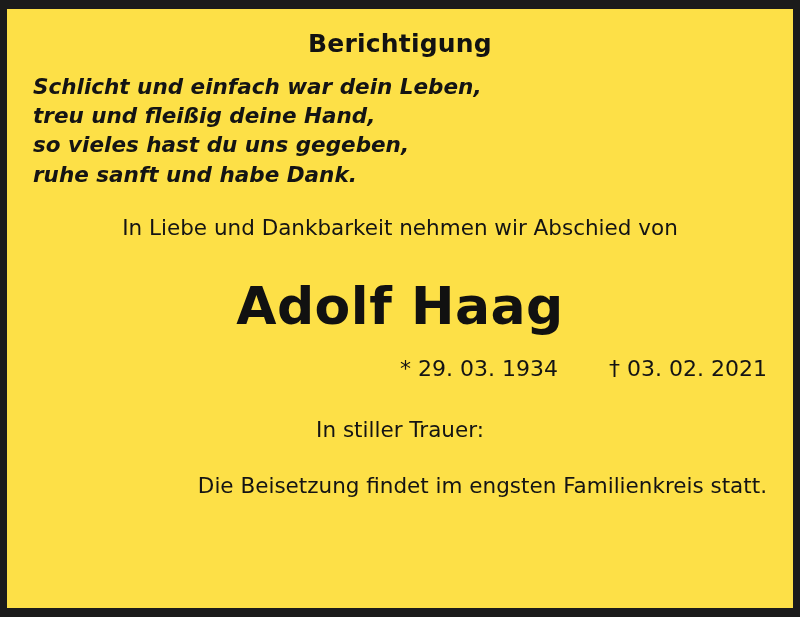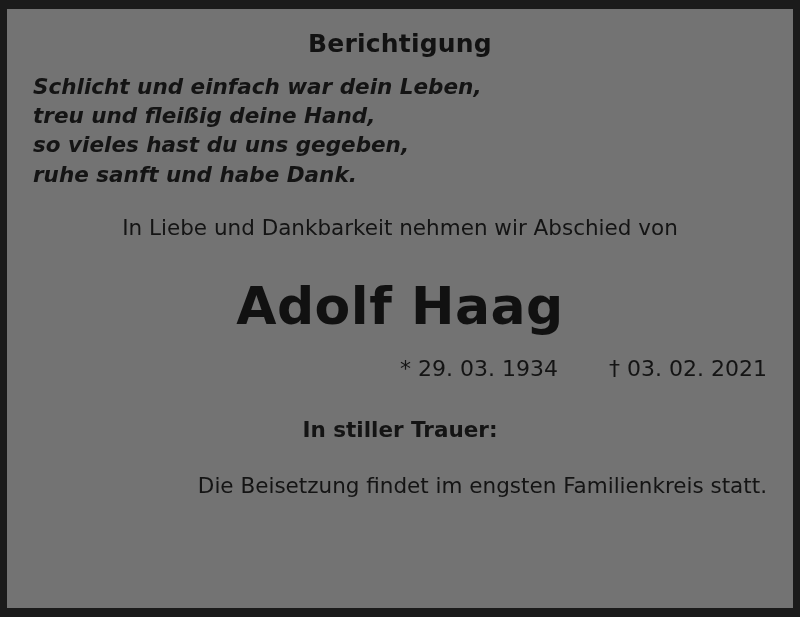--- a/index.html
+++ b/index.html
@@ -16,21 +16,21 @@
   }
   .obituary {
     position: relative;
     box-sizing: border-box;
     width: 800px;
     height: 617px;
     border-top: 9px solid #1b1b1b;
     border-bottom: 9px solid #1b1b1b;
     border-left: 7px solid #1b1b1b;
     border-right: 7px solid #1b1b1b;
-    background: #737373;
+    background: #fde047;
     padding: 14px 26px 10px 26px;
   }
   .heading {
     text-align: center;
     font-size: 25px;
     font-weight: 600;
     letter-spacing: 0.2px;
     margin-top: 6px;
     margin-bottom: 14px;
     color: #121212;
@@ -78,21 +78,21 @@
   }
   .dates .birth { margin-right: 44px; }
   .mourners {
     text-align: center;
     margin-top: 34px;
     font-size: 21.5px;
     line-height: 1.42;
     color: #141414;
   }
   .mourners .intro {
-    font-weight: 700;
+    font-weight: 400;
     margin-bottom: 6px;
   }
   .mourners .names {
     font-weight: 700;
     white-space: pre-line;
     line-height: 1.38;
   }
   .footer {
     text-align: right;
     font-size: 21.5px;

